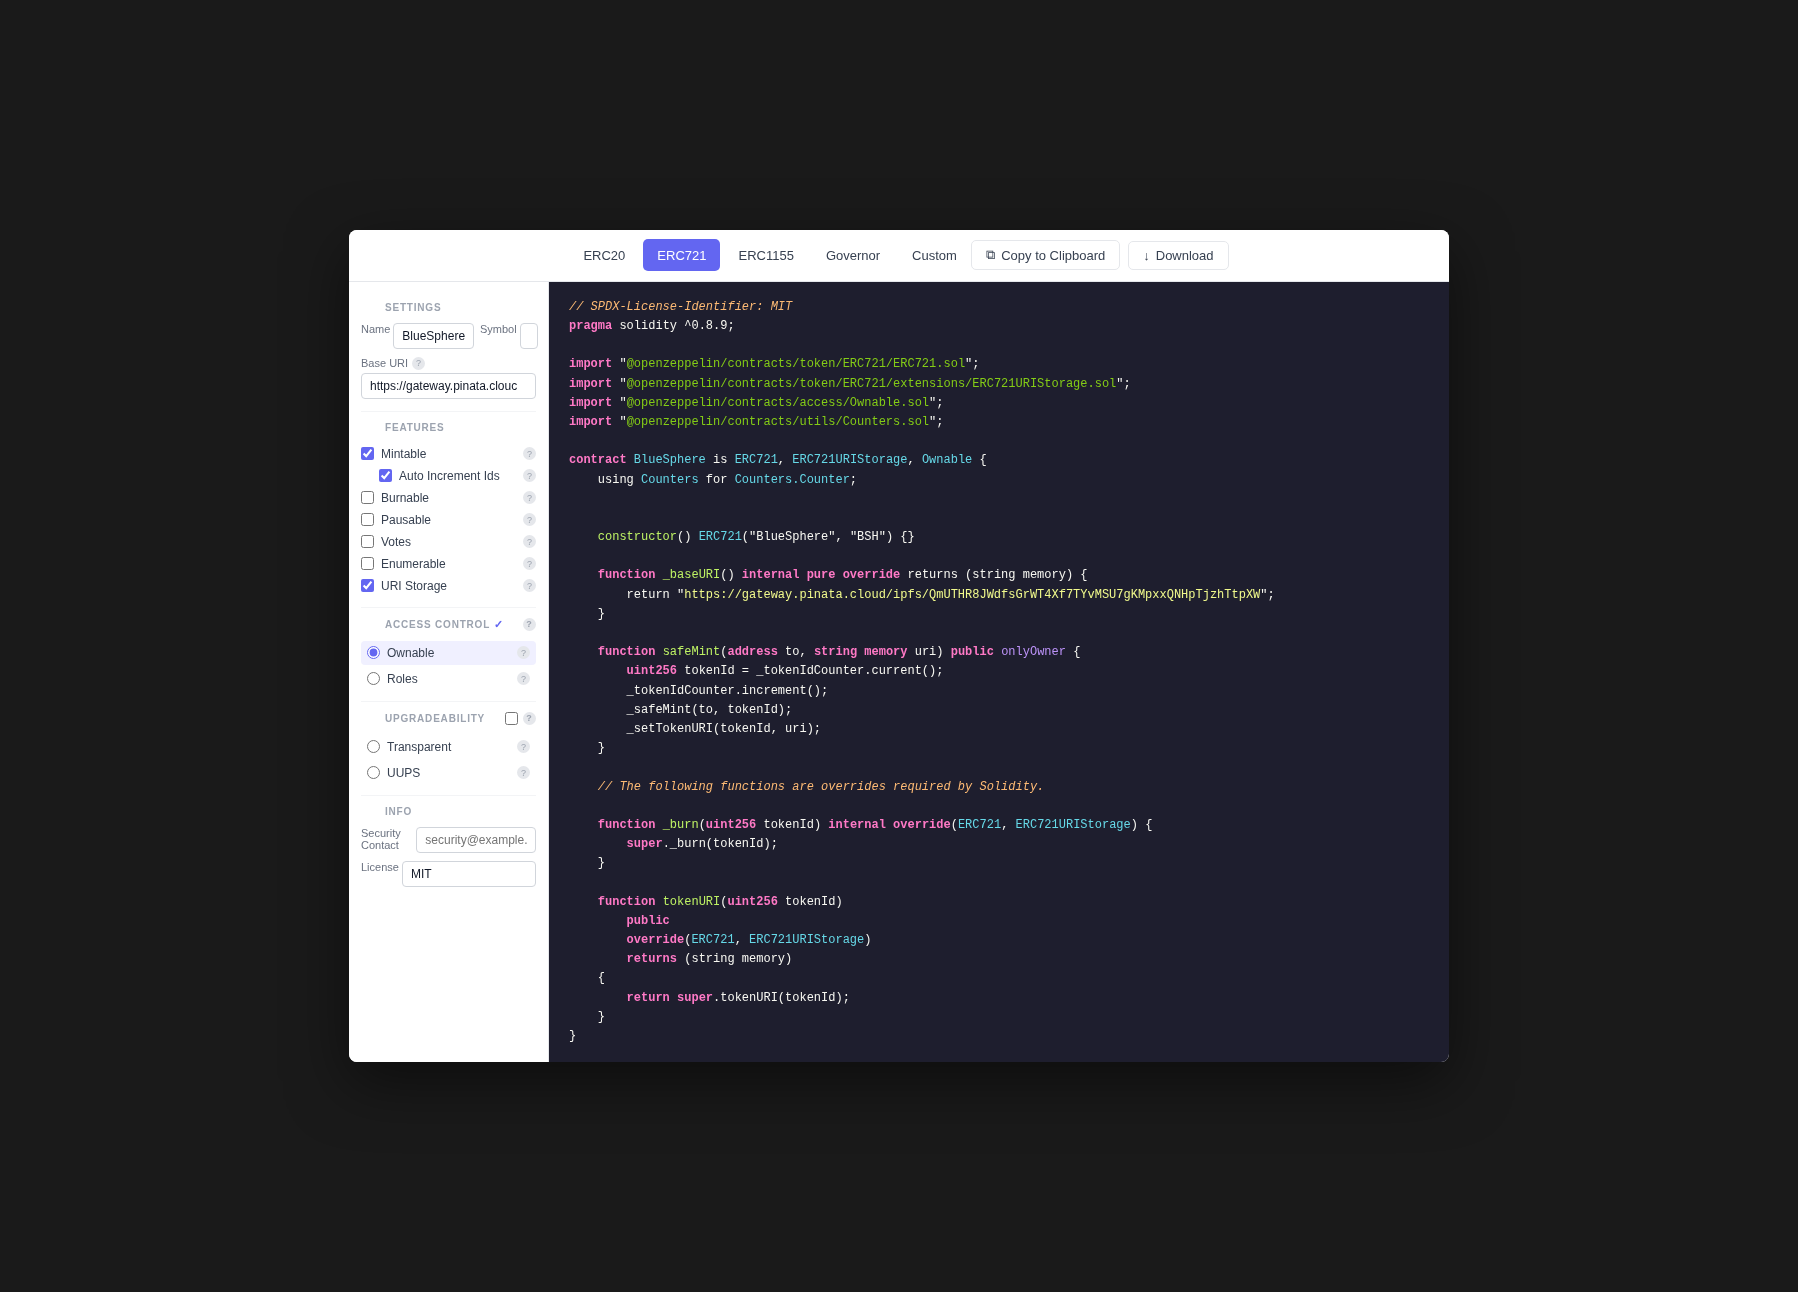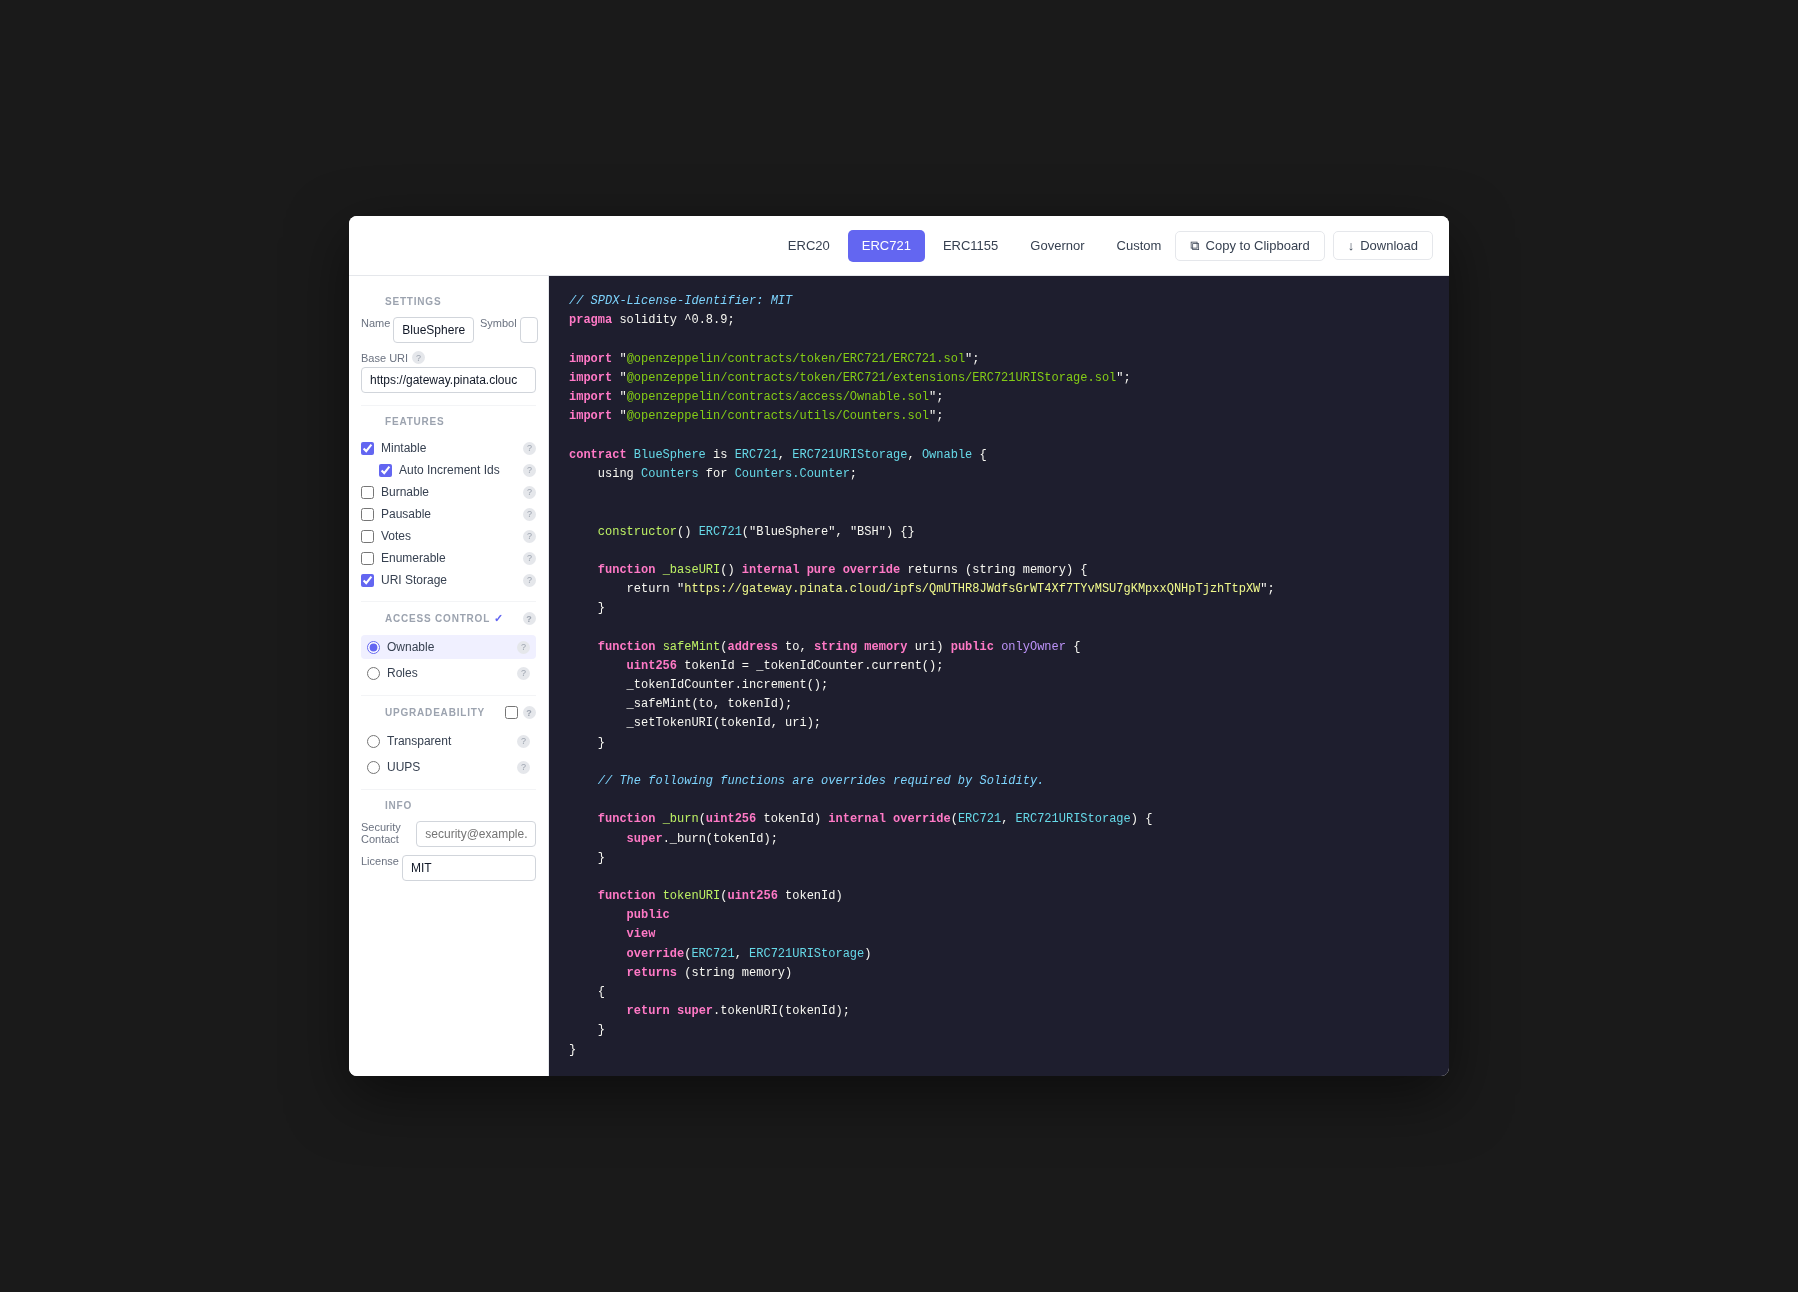--- a/index.html
+++ b/index.html
@@ -16,25 +16,25 @@
       border-radius: 8px;
       width: 1100px;
       min-height: 780px;
       overflow: hidden;
       box-shadow: 0 20px 60px rgba(0,0,0,0.5);
     }
     
     .header {
       display: flex;
       align-items: center;
-      justify-content: flex-end;
+      justify-content: center;
       padding: 0 16px;
       border-bottom: 1px solid #e5e7eb;
       background: #fff;
-      height: 60px;
+      height: 52px;
     }
     .tabs {
       display: flex;
       gap: 4px;
       align-items: center;
       height: 100%;
     }
     .tab {
       padding: 6px 14px;
       border-radius: 5px;
@@ -206,21 +206,21 @@
     .code-area {
       flex: 1;
       background: #1e1e2e;
       overflow: auto;
       padding: 16px 20px;
       font-family: 'Courier New', Courier, monospace;
       font-size: 12px;
       line-height: 1.6;
     }
     .code-line { white-space: pre; }
-    .c-comment { color: #7dd3fc; font-style: italic; }
+    .c-comment { color: #fdba74; font-style: italic; }
     .c-keyword { color: #ff79c6; font-weight: 600; }
     .c-string { color: #f1fa8c; }
     .c-link { color: #84cc16; }
     .c-type { color: #66d9e8; }
     .c-func { color: #bef264; }
     .c-white { color: #f8f8f2; }
     .c-purple { color: #bd93f9; }
     .nested-check {
       margin-left: 18px;
     }
@@ -430,21 +430,20 @@
         <div class="code-line"><span class="c-white">    }</span></div>
         <div class="code-line">&nbsp;</div>
         <div class="code-line"><span class="c-comment">    // The following functions are overrides required by Solidity.</span></div>
         <div class="code-line">&nbsp;</div>
         <div class="code-line"><span class="c-white">    </span><span class="c-keyword">function</span><span class="c-white"> </span><span class="c-func">_burn</span><span class="c-white">(</span><span class="c-keyword">uint256</span><span class="c-white"> tokenId) </span><span class="c-keyword">internal override</span><span class="c-white">(</span><span class="c-type">ERC721</span><span class="c-white">, </span><span class="c-type">ERC721URIStorage</span><span class="c-white">) {</span></div>
         <div class="code-line"><span class="c-white">        </span><span class="c-keyword">super</span><span class="c-white">._burn(tokenId);</span></div>
         <div class="code-line"><span class="c-white">    }</span></div>
         <div class="code-line">&nbsp;</div>
         <div class="code-line"><span class="c-white">    </span><span class="c-keyword">function</span><span class="c-white"> </span><span class="c-func">tokenURI</span><span class="c-white">(</span><span class="c-keyword">uint256</span><span class="c-white"> tokenId)</span></div>
         <div class="code-line"><span class="c-white">        </span><span class="c-keyword">public</span></div>
-        <div class="code-line"><span class="c-white">        </span><span class="c-keyword">view</span></div>
         <div class="code-line"><span class="c-white">        </span><span class="c-keyword">override</span><span class="c-white">(</span><span class="c-type">ERC721</span><span class="c-white">, </span><span class="c-type">ERC721URIStorage</span><span class="c-white">)</span></div>
         <div class="code-line"><span class="c-white">        </span><span class="c-keyword">returns</span><span class="c-white"> (string memory)</span></div>
         <div class="code-line"><span class="c-white">    {</span></div>
         <div class="code-line"><span class="c-white">        </span><span class="c-keyword">return</span><span class="c-white"> </span><span class="c-keyword">super</span><span class="c-white">.tokenURI(tokenId);</span></div>
         <div class="code-line"><span class="c-white">    }</span></div>
         <div class="code-line"><span class="c-white">}</span></div>
       </div>
   </div>
 </div>
 

